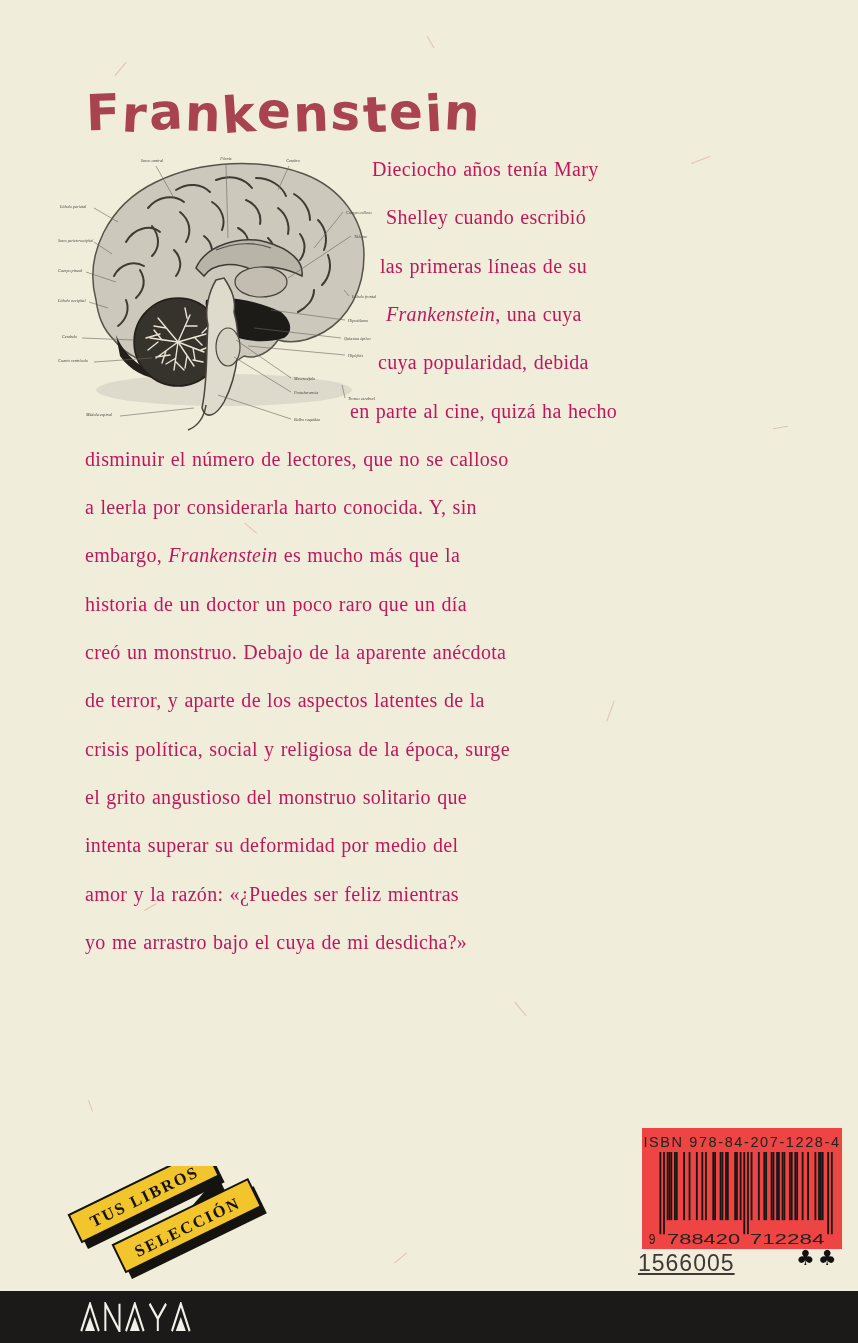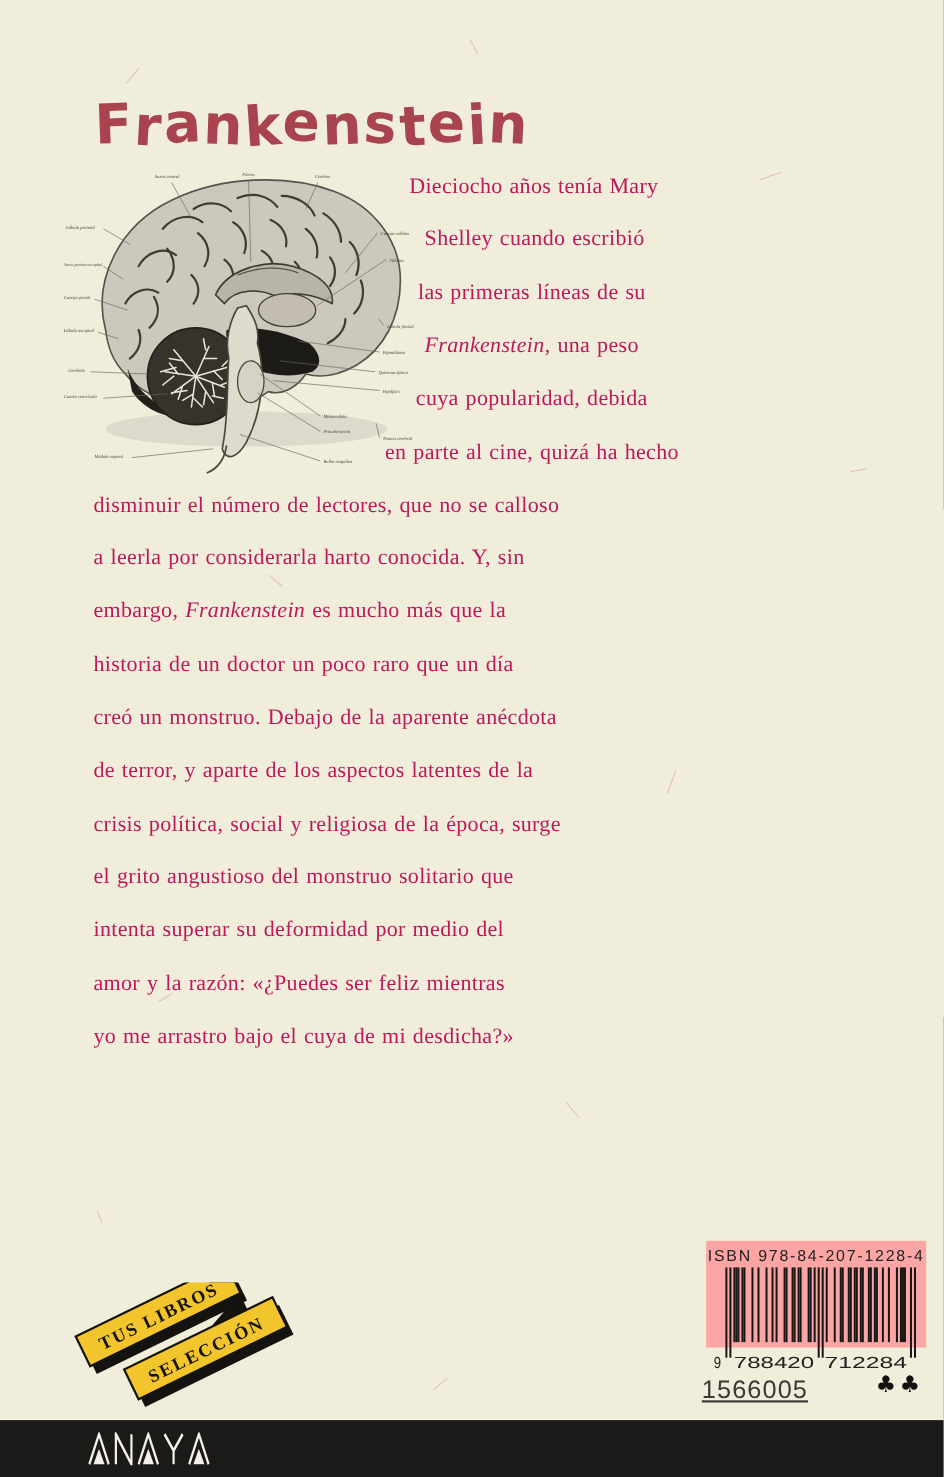--- a/index.html
+++ b/index.html
@@ -9,21 +9,21 @@
   .title{position:absolute;left:86px;top:84px;font-family:"DejaVu Sans",sans-serif;
          font-weight:bold;font-size:50px;letter-spacing:2px;white-space:nowrap;}
   .title span{display:inline-block;}
   .desc-line{position:absolute;font-size:20px;color:#be185d;white-space:nowrap;
              letter-spacing:.3px;word-spacing:1px;}
   .desc-line em{font-style:italic;}
   .brain-wrap{position:absolute;left:56px;top:150px;width:330px;height:282px;}
   .series-wrap{position:absolute;left:66px;top:1166px;width:218px;height:122px;}
   .ribbon-text{font-family:"Liberation Serif",serif;font-weight:bold;font-size:16.5px;
                letter-spacing:2px;fill:#15130f;}
-  .barcode-box{position:absolute;left:642px;top:1128px;width:200px;height:97px;background:#fca5a5;}
+  .barcode-box{position:absolute;left:642px;top:1128px;width:200px;height:121px;background:#ef4444;}
   .isbn-label{margin:6px 0 0 0;text-align:center;font-family:"Liberation Sans",sans-serif;
               font-size:14.5px;letter-spacing:1.6px;color:#23221f;white-space:nowrap;}
   .bars-svg{display:block;margin:2px auto 0 auto;width:192px;height:94px;}
   .ean-digit{font-family:"Liberation Sans",sans-serif;font-size:12.5px;fill:#23221f;}
   .product-code{position:absolute;left:638px;top:1250px;font-family:"Liberation Sans",sans-serif;
                 font-size:23px;letter-spacing:1px;color:#39383500;color:#3b3a37;text-decoration:underline;}
   .clubs{position:absolute;left:796px;top:1246px;font-size:21px;letter-spacing:3px;color:#121110;
          font-family:"DejaVu Sans",sans-serif;}
   .publisher-bar{position:absolute;left:0;top:1291px;width:858px;height:52px;background:#1b1a18;}
   .anaya-svg{position:absolute;left:80px;top:11px;width:112px;height:30px;}
@@ -132,21 +132,21 @@
           <line x1="64" y1="266" x2="138" y2="258" class="lead-line"></line>
           <text x="30" y="266" text-anchor="start" class="brain-label" font-size="4.2">Médula espinal</text>
         </g>
     </svg>
   </div>
 
   <div id="desc">
       <div class="desc-line" style="left: 372px; top: 158px;"><span>Dieciocho años tenía Mary</span></div>
       <div class="desc-line" style="left: 386px; top: 206.3px;"><span>Shelley cuando escribió</span></div>
       <div class="desc-line" style="left: 380px; top: 254.6px;"><span>las primeras líneas de su</span></div>
-      <div class="desc-line" style="left: 386px; top: 302.9px;"><em>Frankenstein</em><span>, una peso</span></div>
+      <div class="desc-line" style="left: 386px; top: 302.9px;"><em>Frankenstein</em><span>, una cuya</span></div>
       <div class="desc-line" style="left: 378px; top: 351.2px;"><span>cuya popularidad, debida</span></div>
       <div class="desc-line" style="left: 350px; top: 399.5px;"><span>en parte al cine, quizá ha hecho</span></div>
       <div class="desc-line" style="left: 85px; top: 447.8px;"><span>disminuir el número de lectores, que no se calloso</span></div>
       <div class="desc-line" style="left: 85px; top: 496.1px; text-align: right;"><span>a leerla por considerarla harto conocida. Y, sin</span></div>
       <div class="desc-line" style="left: 85px; top: 544.4px;"><span>embargo, </span><em>Frankenstein</em><span> es mucho más que la</span></div>
       <div class="desc-line" style="left: 85px; top: 592.7px;"><span>historia de un doctor un poco raro que un día</span></div>
       <div class="desc-line" style="left: 85px; top: 641px;"><span>creó un monstruo. Debajo de la aparente anécdota</span></div>
       <div class="desc-line" style="left: 85px; top: 689.3px;"><span>de terror, y aparte de los aspectos latentes de la</span></div>
       <div class="desc-line" style="left: 85px; top: 737.6px;"><span>crisis política, social y religiosa de la época, surge</span></div>
       <div class="desc-line" style="left: 85px; top: 785.9px;"><span>el grito angustioso del monstruo solitario que</span></div>

